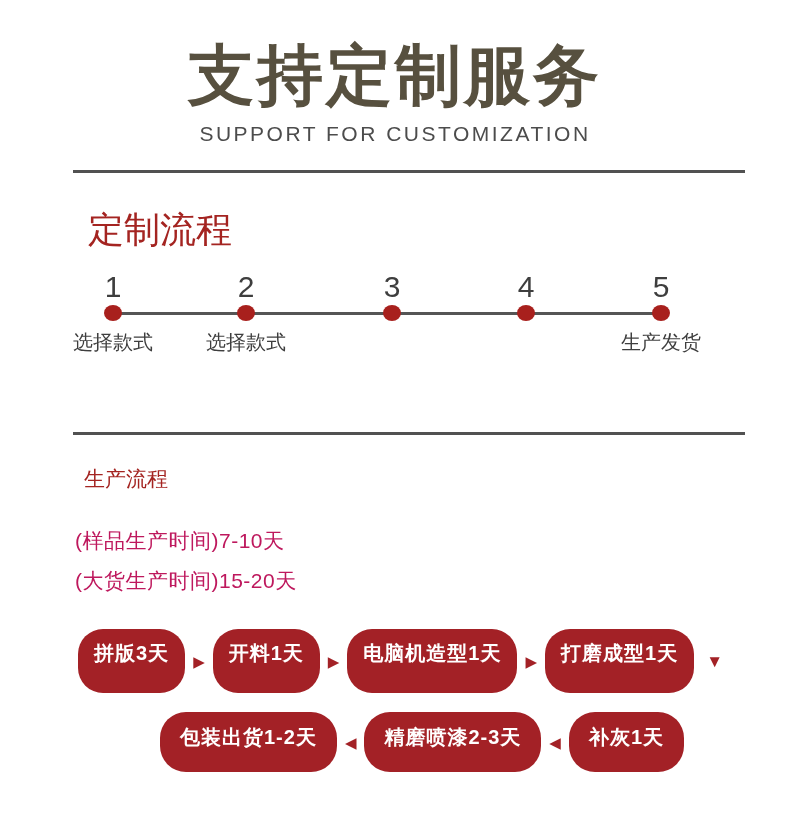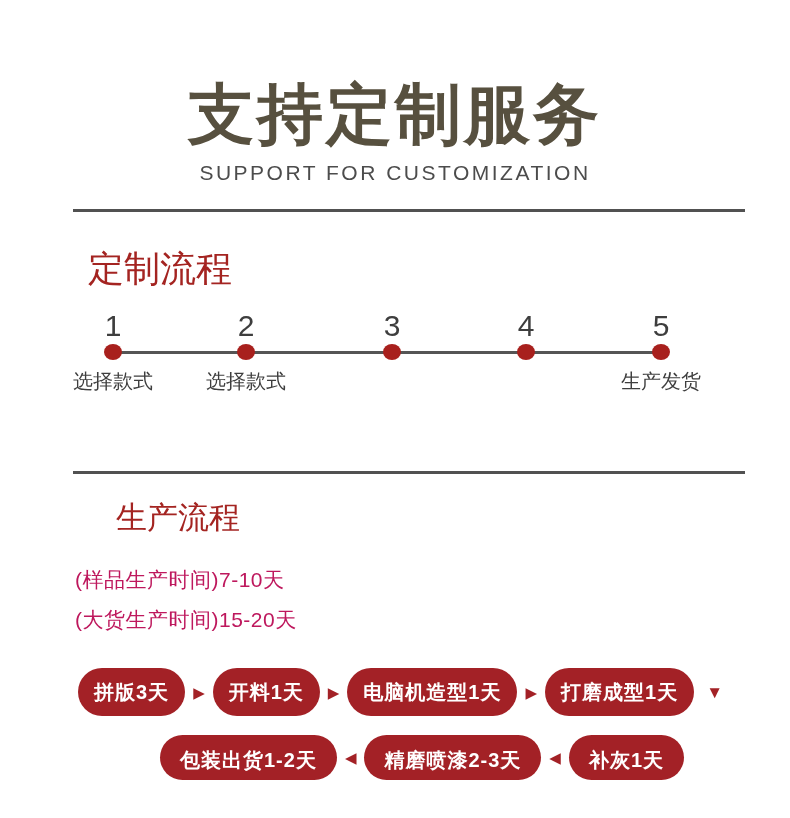--- a/index.html
+++ b/index.html
@@ -14,21 +14,20 @@
   }
   
   .title {
     padding-top: 30px;
     text-align: center;
     font-size: 66px;
     line-height: 90px;
     font-weight: 700;
     color: #57503f;
     letter-spacing: 3px;
-    margin-top: 39px;
   }
   .subtitle {
     margin-top: 2px;
     text-align: center;
     font-size: 21px;
     line-height: 24px;
     font-weight: 400;
     color: #4c4c4c;
     letter-spacing: 2.5px;
   }
@@ -90,22 +89,22 @@
   }
   .step-label {
     margin-top: 7px;
     font-size: 20px;
     line-height: 28px;
     color: #3e3e3e;
     white-space: nowrap;
   }
   
   .production-heading {
-    margin: 26px 0 0 116px;
-    font-size: 31px;
+    margin: 26px 0 0 84px;
+    font-size: 21px;
     line-height: 36px;
   }
   .times {
     margin: 24px 0 0 75px;
   }
   .time-line {
     font-size: 21px;
     line-height: 40px;
     color: #be185d;
     letter-spacing: 0.5px;
@@ -115,30 +114,30 @@
     align-items: center;
     margin-top: 28px;
   }
   .flow-row-1 { margin-left: 78px; }
   .flow-row-2 { margin-left: 160px; margin-top: 19px; }
   .flow-btn {
     background: #a32126;
     color: #ffffff;
     font-size: 20px;
     font-weight: 700;
-    height: 48px;
+    height: 64px;
     line-height: 48px;
     padding: 0 16px;
     border-radius: 25px;
     white-space: nowrap;
     letter-spacing: 1px;
     text-align: center;
   }
   .flow-row-2 .flow-btn {
-    height: 45px;
+    height: 60px;
     line-height: 51px;
     border-radius: 26px;
     padding: 0 20px;
   }
   .arrow {
     color: #a32126;
     font-size: 15px;
     margin: 0 8px;
     line-height: 1;
   }

